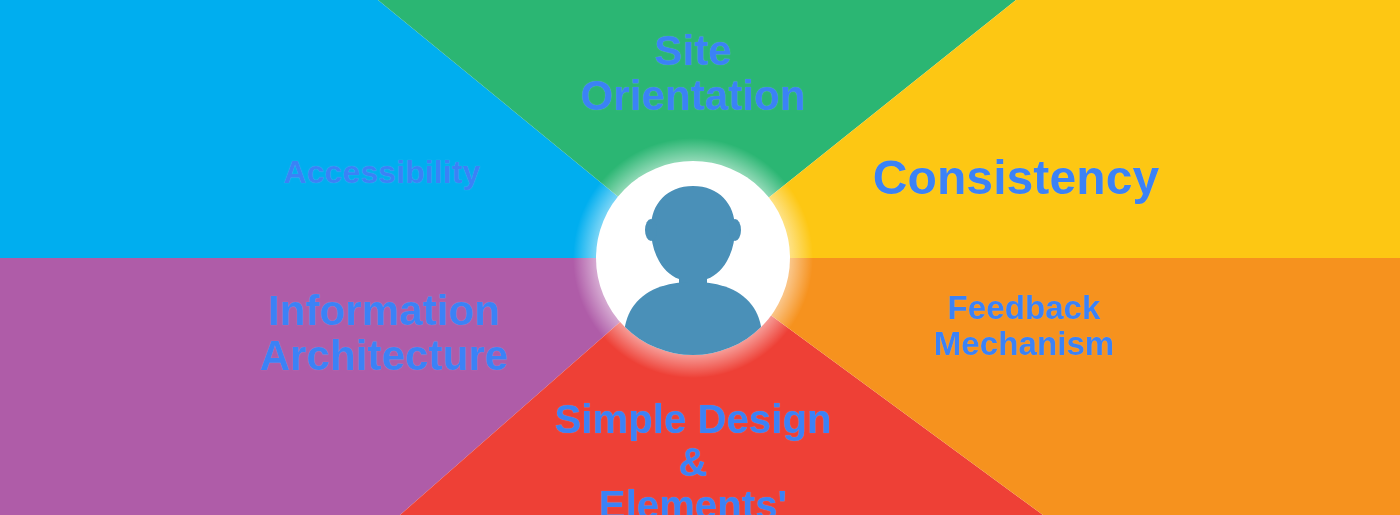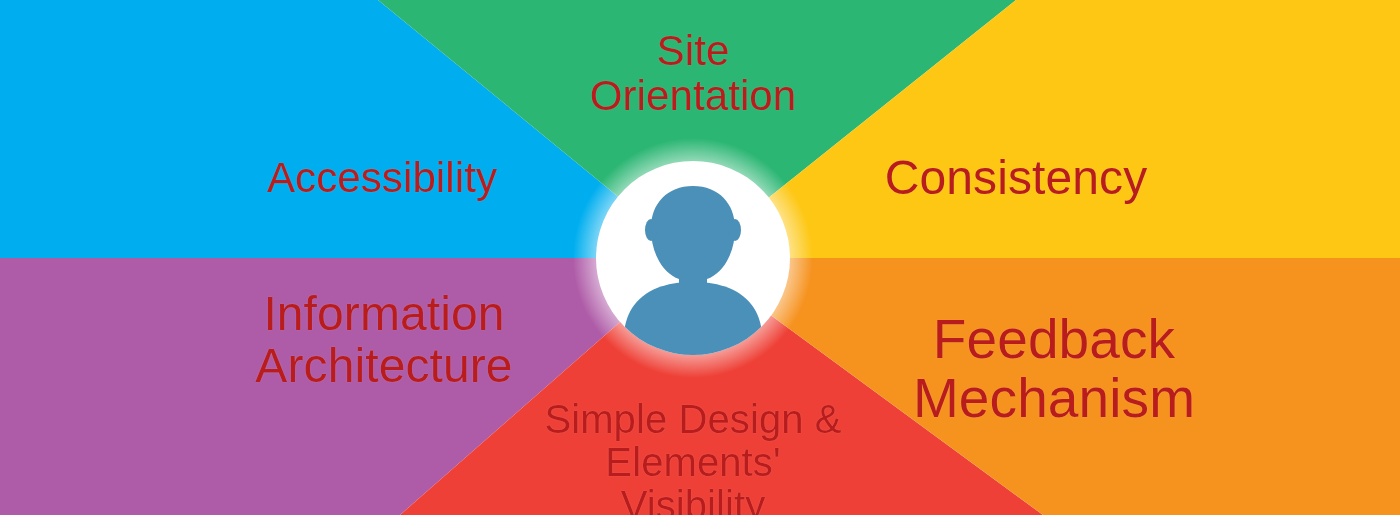--- a/index.html
+++ b/index.html
@@ -13,49 +13,48 @@
     width:1400px;height:515px;
     overflow:hidden;
   }
   #segments-svg{
     position:absolute;top:0;left:0;
     width:1400px;height:515px;
     display:block;
   }
   .seg-label{
     position:absolute;
-    color:#b91c1c;
+    color:#3b82f6;
     text-align:center;
     line-height:1.08;
-    font-weight:400;
+    font-weight:700;
     letter-spacing:0.1px;
     white-space:pre-line;
     text-shadow:0 0 1px rgba(255,255,255,0.35);
     pointer-events:none;
   }
   .lbl-accessibility{
     left:232px;top:155px;width:300px;
-    font-size:42px;
+    font-size:32px;
   }
   .lbl-site-orientation{
     left:543px;top:28px;width:300px;
     font-size:42px;
   }
   .lbl-consistency{
     left:866px;top:152px;width:300px;
     font-size:48px;
   }
   .lbl-information-architecture{
     left:234px;top:288px;width:300px;
-    font-size:48px;
+    font-size:42px;
   }
   .lbl-feedback-mechanism{
-    left:904px;top:290px;width:300px;
-    font-size:55px;
-    margin-top:20px;
+    left:874px;top:290px;width:300px;
+    font-size:33px;
   }
   .lbl-simple-design{
     left:543px;top:398px;width:300px;
     font-size:40px;
   }
   #center-badge{
     position:absolute;
     left:573px;top:138px;
     width:240px;height:240px;
   }

